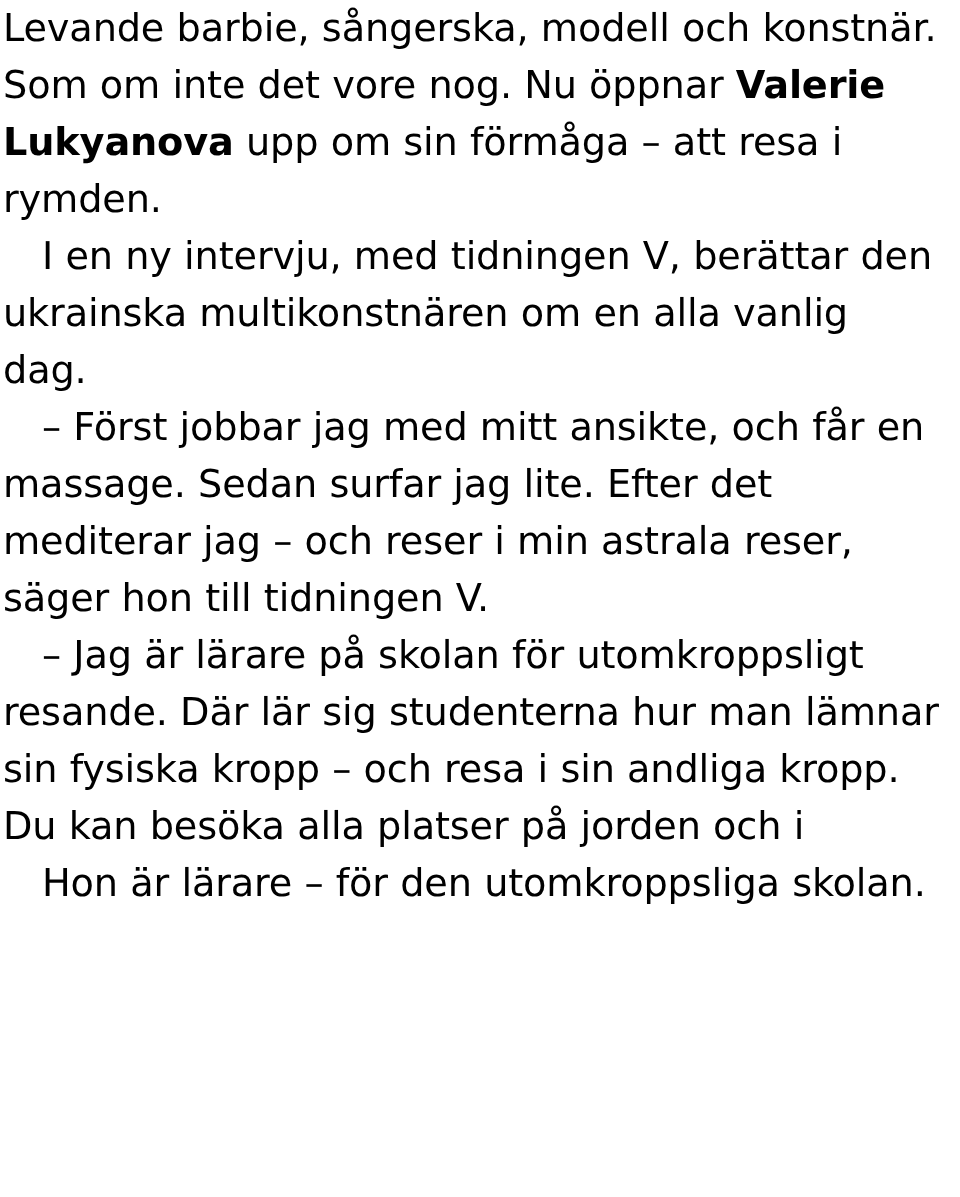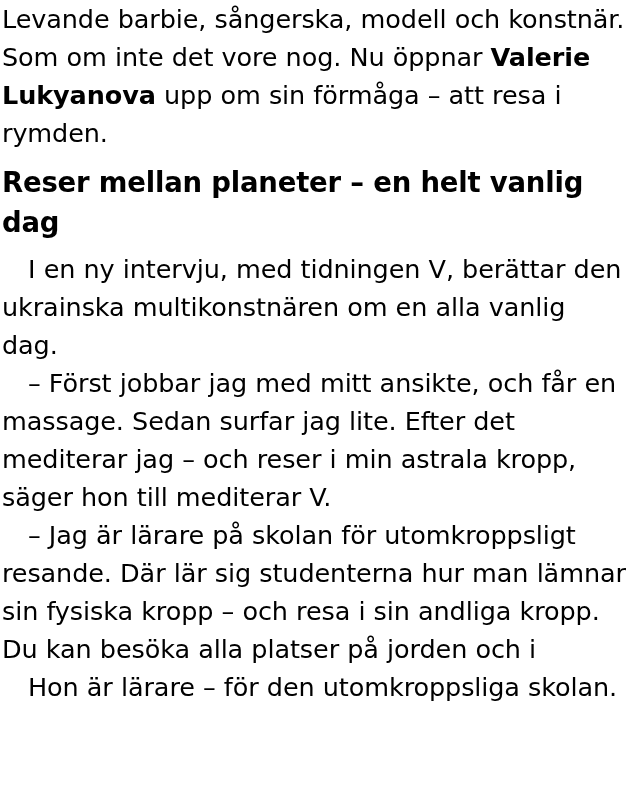--- a/index.html
+++ b/index.html
@@ -45,20 +45,19 @@
     font-weight: bold;
   }
 </style>
 </head>
 <body>
 
 <div class="article">
 
   <p class="body-text lead-clip"><span>Levande barbie, sångerska, modell och konstnär. Som om inte det vore nog. Nu öppnar </span><b>Valerie Lukyanova</b><span> upp om sin förmåga – att resa i rymden.</span></p>
 
-  <h2 class="section-heading">Reser mellan planeter – en helt vanlig dag</h2>
 
   <p class="body-text indent">I en ny intervju, med tidningen V, berättar den ukrainska multikonstnären om en alla vanlig dag.</p>
-  <p class="body-text indent">– Först jobbar jag med mitt ansikte, och får en massage. Sedan surfar jag lite. Efter det mediterar jag – och reser i min astrala kropp, säger hon till mediterar V.</p>
+  <p class="body-text indent">– Först jobbar jag med mitt ansikte, och får en massage. Sedan surfar jag lite. Efter det mediterar jag – och reser i min astrala reser, säger hon till tidningen V.</p>
   <p class="body-text indent">– Jag är lärare på skolan för utomkroppsligt resande. Där lär sig studenterna hur man lämnar sin fysiska kropp – och resa i sin andliga kropp. Du kan besöka alla platser på jorden och i</p>
   <p class="body-text indent">Hon är lärare – för den utomkroppsliga skolan.</p>
 
 </div>
 
 </body></html>

